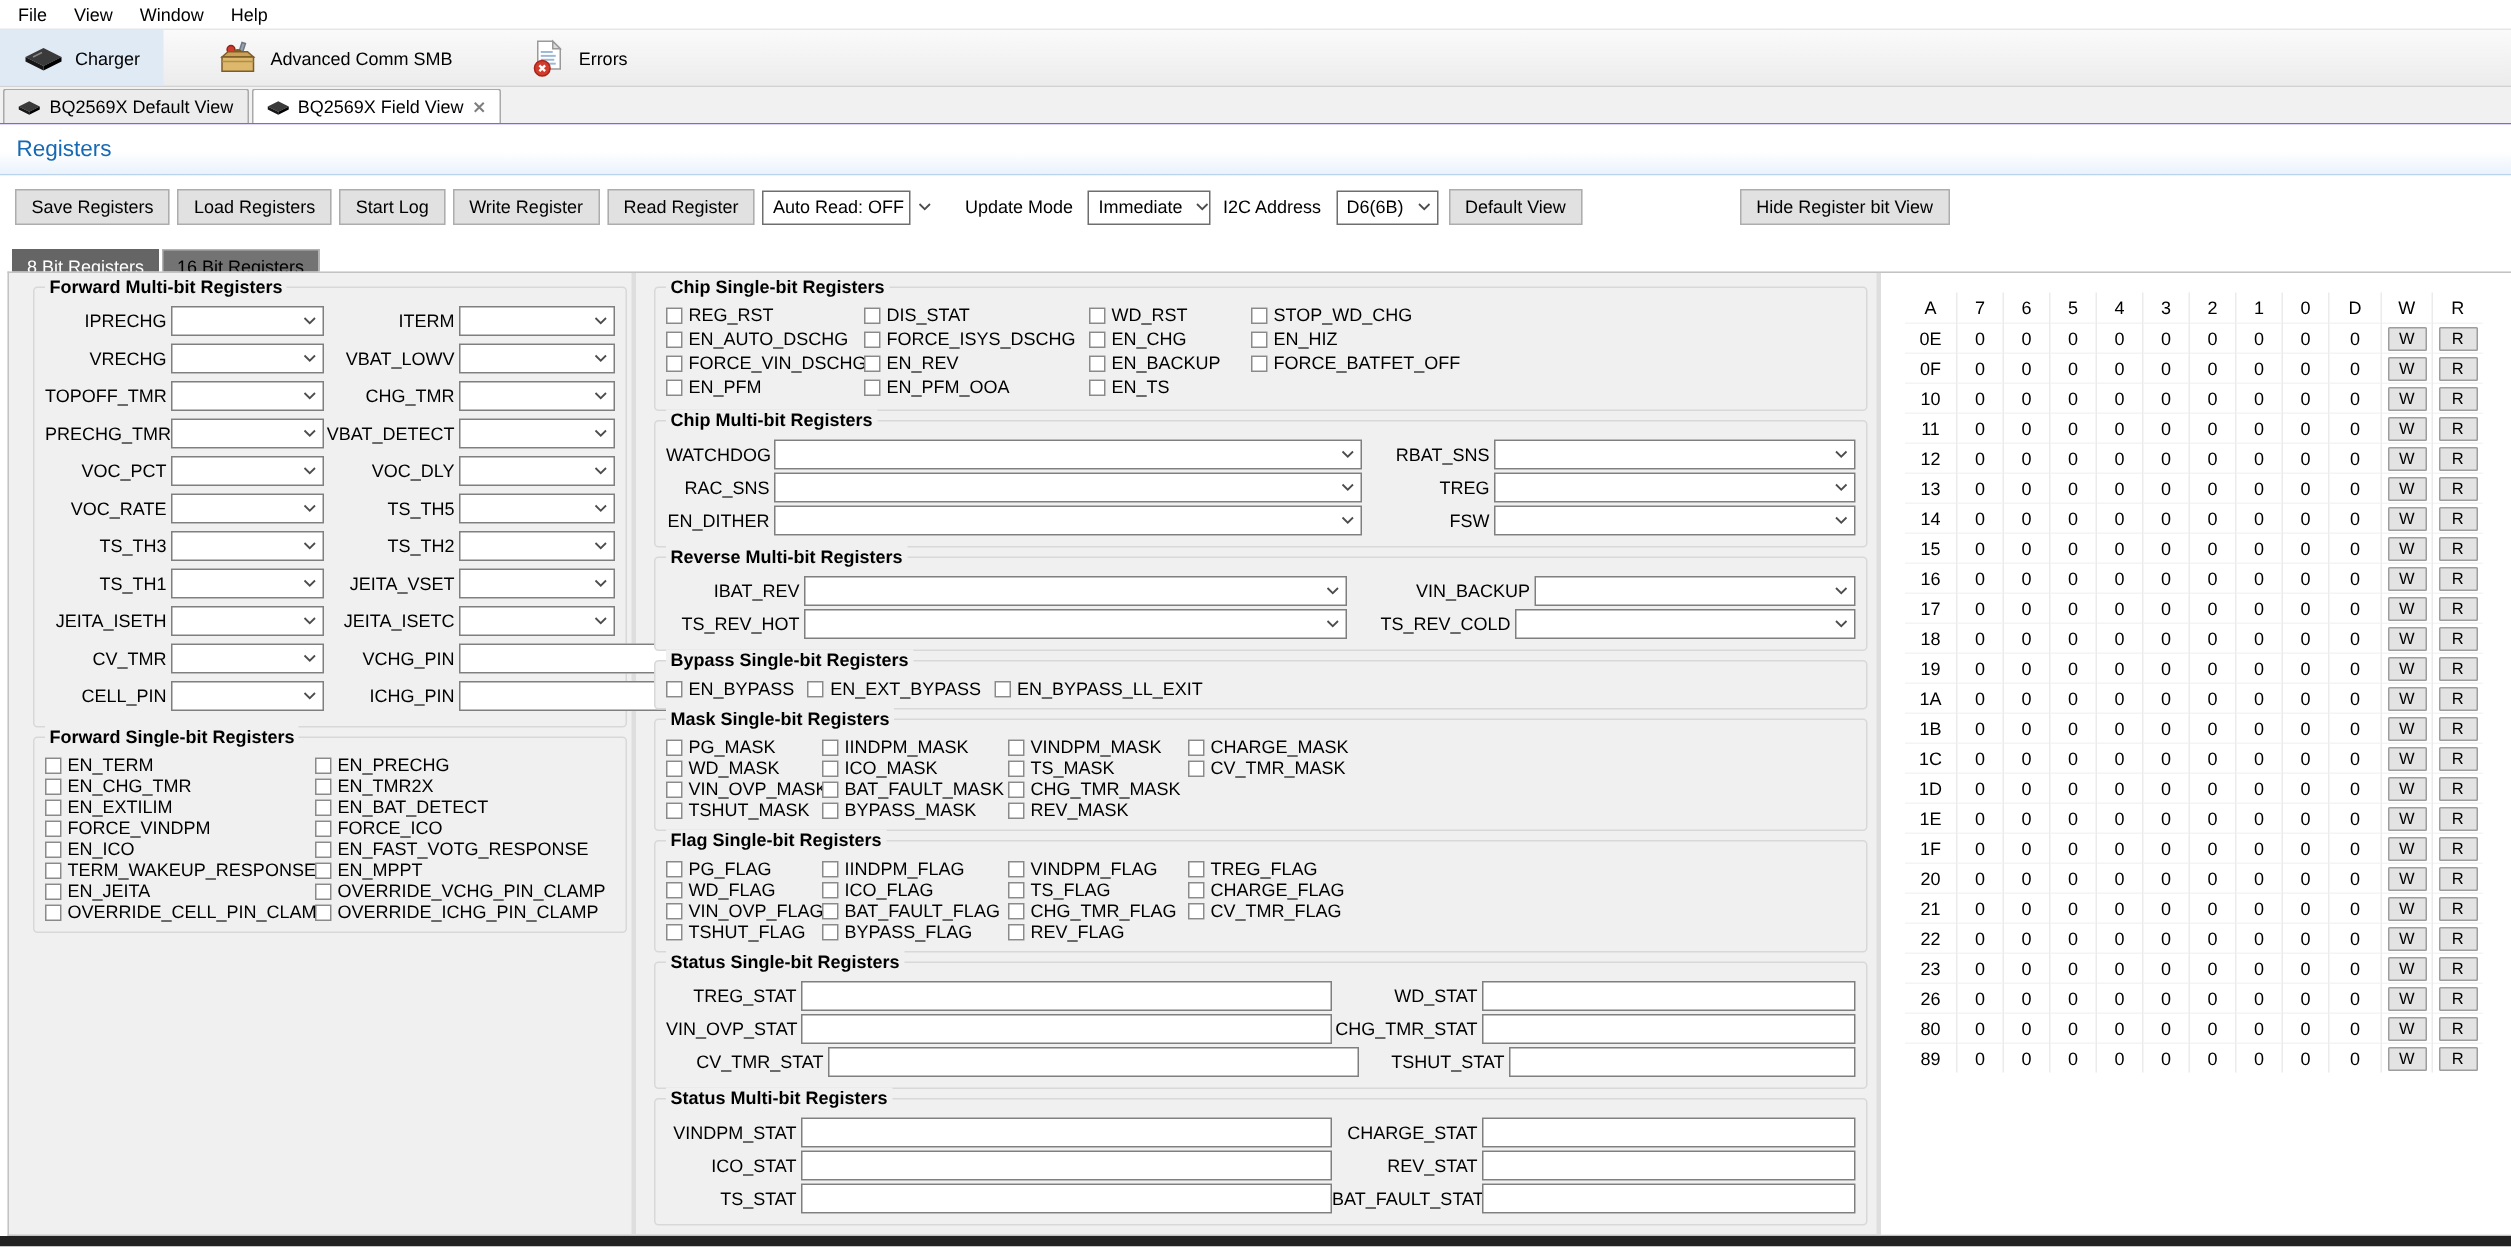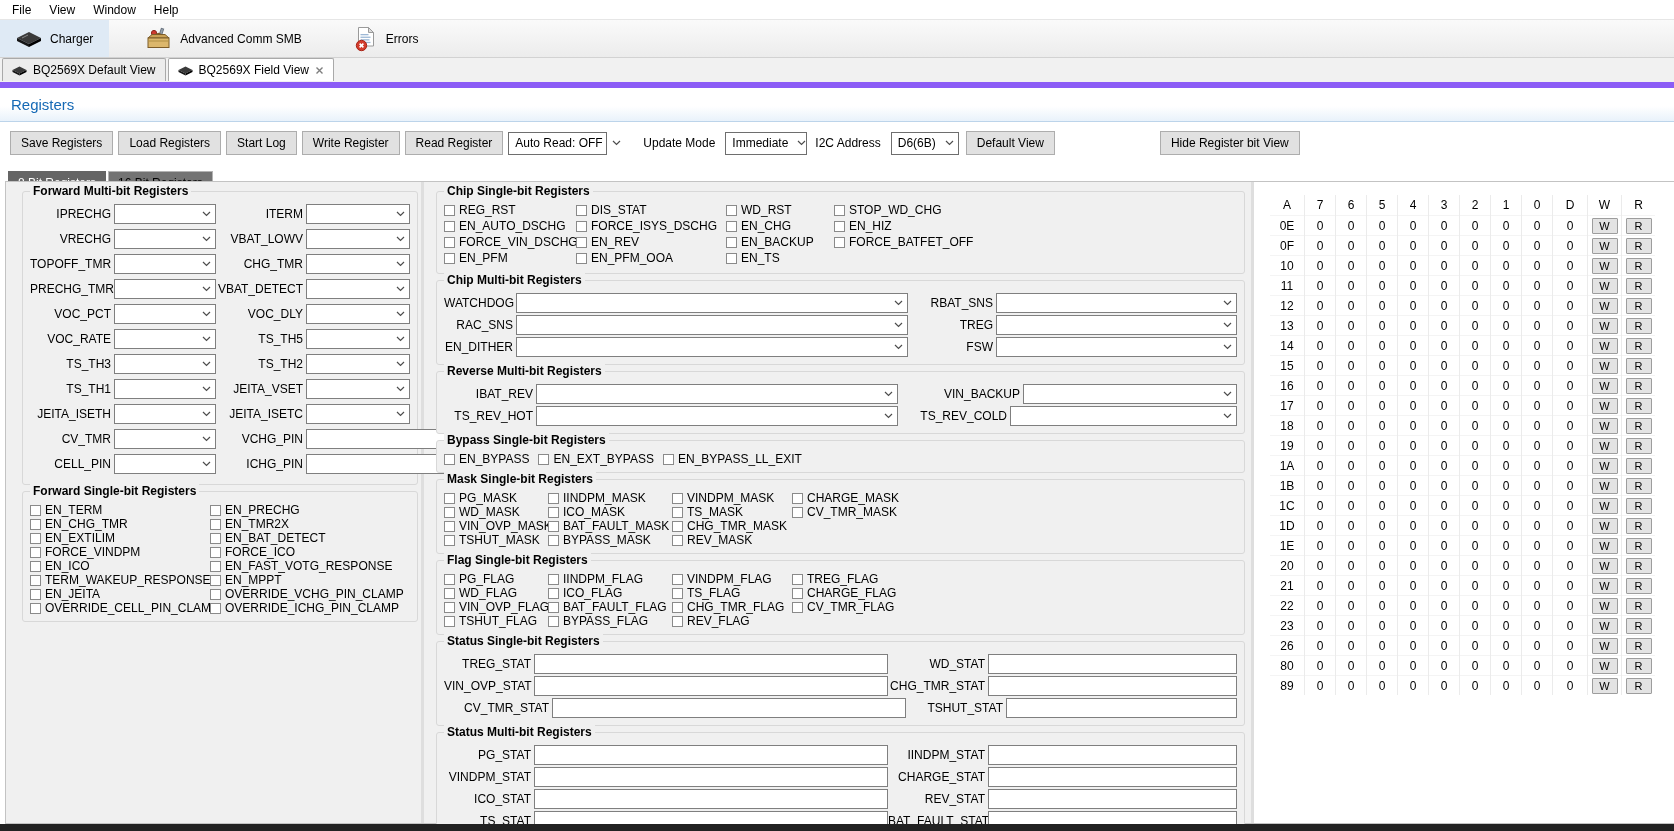--- a/index.html
+++ b/index.html
@@ -9,22 +9,22 @@
   .menubar{height:19px;display:flex;align-items:center;padding-left:3px;background:#fff;}
   .menu-item{padding:2px 9px;cursor:default;}
   
   .toolbar{height:37px;display:flex;align-items:stretch;background:linear-gradient(#fafafa,#ececec);
            border-top:1px solid #e6e6e6;border-bottom:1px solid #d2d2d2;}
   .tool-btn{display:flex;align-items:center;gap:8px;padding:0 16px;}
   .tool-btn.selected{background:#dfeaf5;}
   .tool-btn + .tool-btn{margin-left:20px;}
   .icon{display:inline-flex;align-items:center;justify-content:center;flex:none;}
   
-  .viewtabs{height:24px;background:#f1f1f1;display:flex;padding-left:2px;
-            border-bottom:6px solid #8b5cf6;}
+  .viewtabs{height:24px;background:#f1f1f1;display:flex;align-items:flex-end;padding-left:2px;
+            border-bottom:1px solid #8b5cf6;}
   .vtab{display:flex;align-items:center;gap:6px;height:22px;padding:0 9px;border:1px solid #a9a9a9;
         border-bottom:none;border-radius:2px 2px 0 0;background:#ececec;margin-right:2px;}
   .vtab.active{background:#fff;}
   
   .header-band{height:33px;background:linear-gradient(#ffffff 55%,#e9f2fb);
                border-bottom:1px solid #bcd4ea;display:flex;align-items:center;padding-left:11px;}
   .header-title{color:#1569b5;font-size:15px;}
   
   .controlsbar{height:42px;display:flex;align-items:center;padding-left:10px;background:#fff;}
   .btn{background:#e1e1e1;border:1px solid #adadad;padding:4px 10px;margin-right:5px;font:12px "Liberation Sans",sans-serif;}
@@ -837,26 +837,20 @@
           <div class="frow">
             <span class="flabel" style="width: 90px; margin-left: 18px;">CV_TMR_STAT</span>
             <input class="fld-input" value="" style="width: 354px;">
             <span class="flabel" style="width: 100px;">TSHUT_STAT</span>
             <input class="fld-input grow" value="" style="">
           </div>
         </div>
         <div class="group g-status-multi">
           <span class="group-title">Status Multi-bit Registers</span>
           <div class="frow">
-            <span class="flabel" style="width: 90px;">PG_STAT</span>
-            <input class="fld-input" value="" style="width: 354px;">
-            <span class="flabel" style="width: 100px;">IINDPM_STAT</span>
-            <input class="fld-input grow" value="" style="">
-          </div>
-          <div class="frow">
             <span class="flabel" style="width: 90px;">VINDPM_STAT</span>
             <input class="fld-input" value="" style="width: 354px;">
             <span class="flabel" style="width: 100px;">CHARGE_STAT</span>
             <input class="fld-input grow" value="" style="">
           </div>
           <div class="frow">
             <span class="flabel" style="width: 90px;">ICO_STAT</span>
             <input class="fld-input" value="" style="width: 354px;">
             <span class="flabel" style="width: 100px;">REV_STAT</span>
             <input class="fld-input grow" value="" style="">
@@ -1120,20 +1114,34 @@
               <td>0</td>
               <td>0</td>
               <td>0</td>
               <td>0</td>
               <td>0</td>
               <td>0</td>
               <td><button class="wr-btn">W</button></td>
               <td><button class="wr-btn">R</button></td>
             </tr>
             <tr>
+              <td>1F</td>
+              <td>0</td>
+              <td>0</td>
+              <td>0</td>
+              <td>0</td>
+              <td>0</td>
+              <td>0</td>
+              <td>0</td>
+              <td>0</td>
+              <td>0</td>
+              <td><button class="wr-btn">W</button></td>
+              <td><button class="wr-btn">R</button></td>
+            </tr>
+            <tr>
               <td>20</td>
               <td>0</td>
               <td>0</td>
               <td>0</td>
               <td>0</td>
               <td>0</td>
               <td>0</td>
               <td>0</td>
               <td>0</td>
               <td>0</td>

